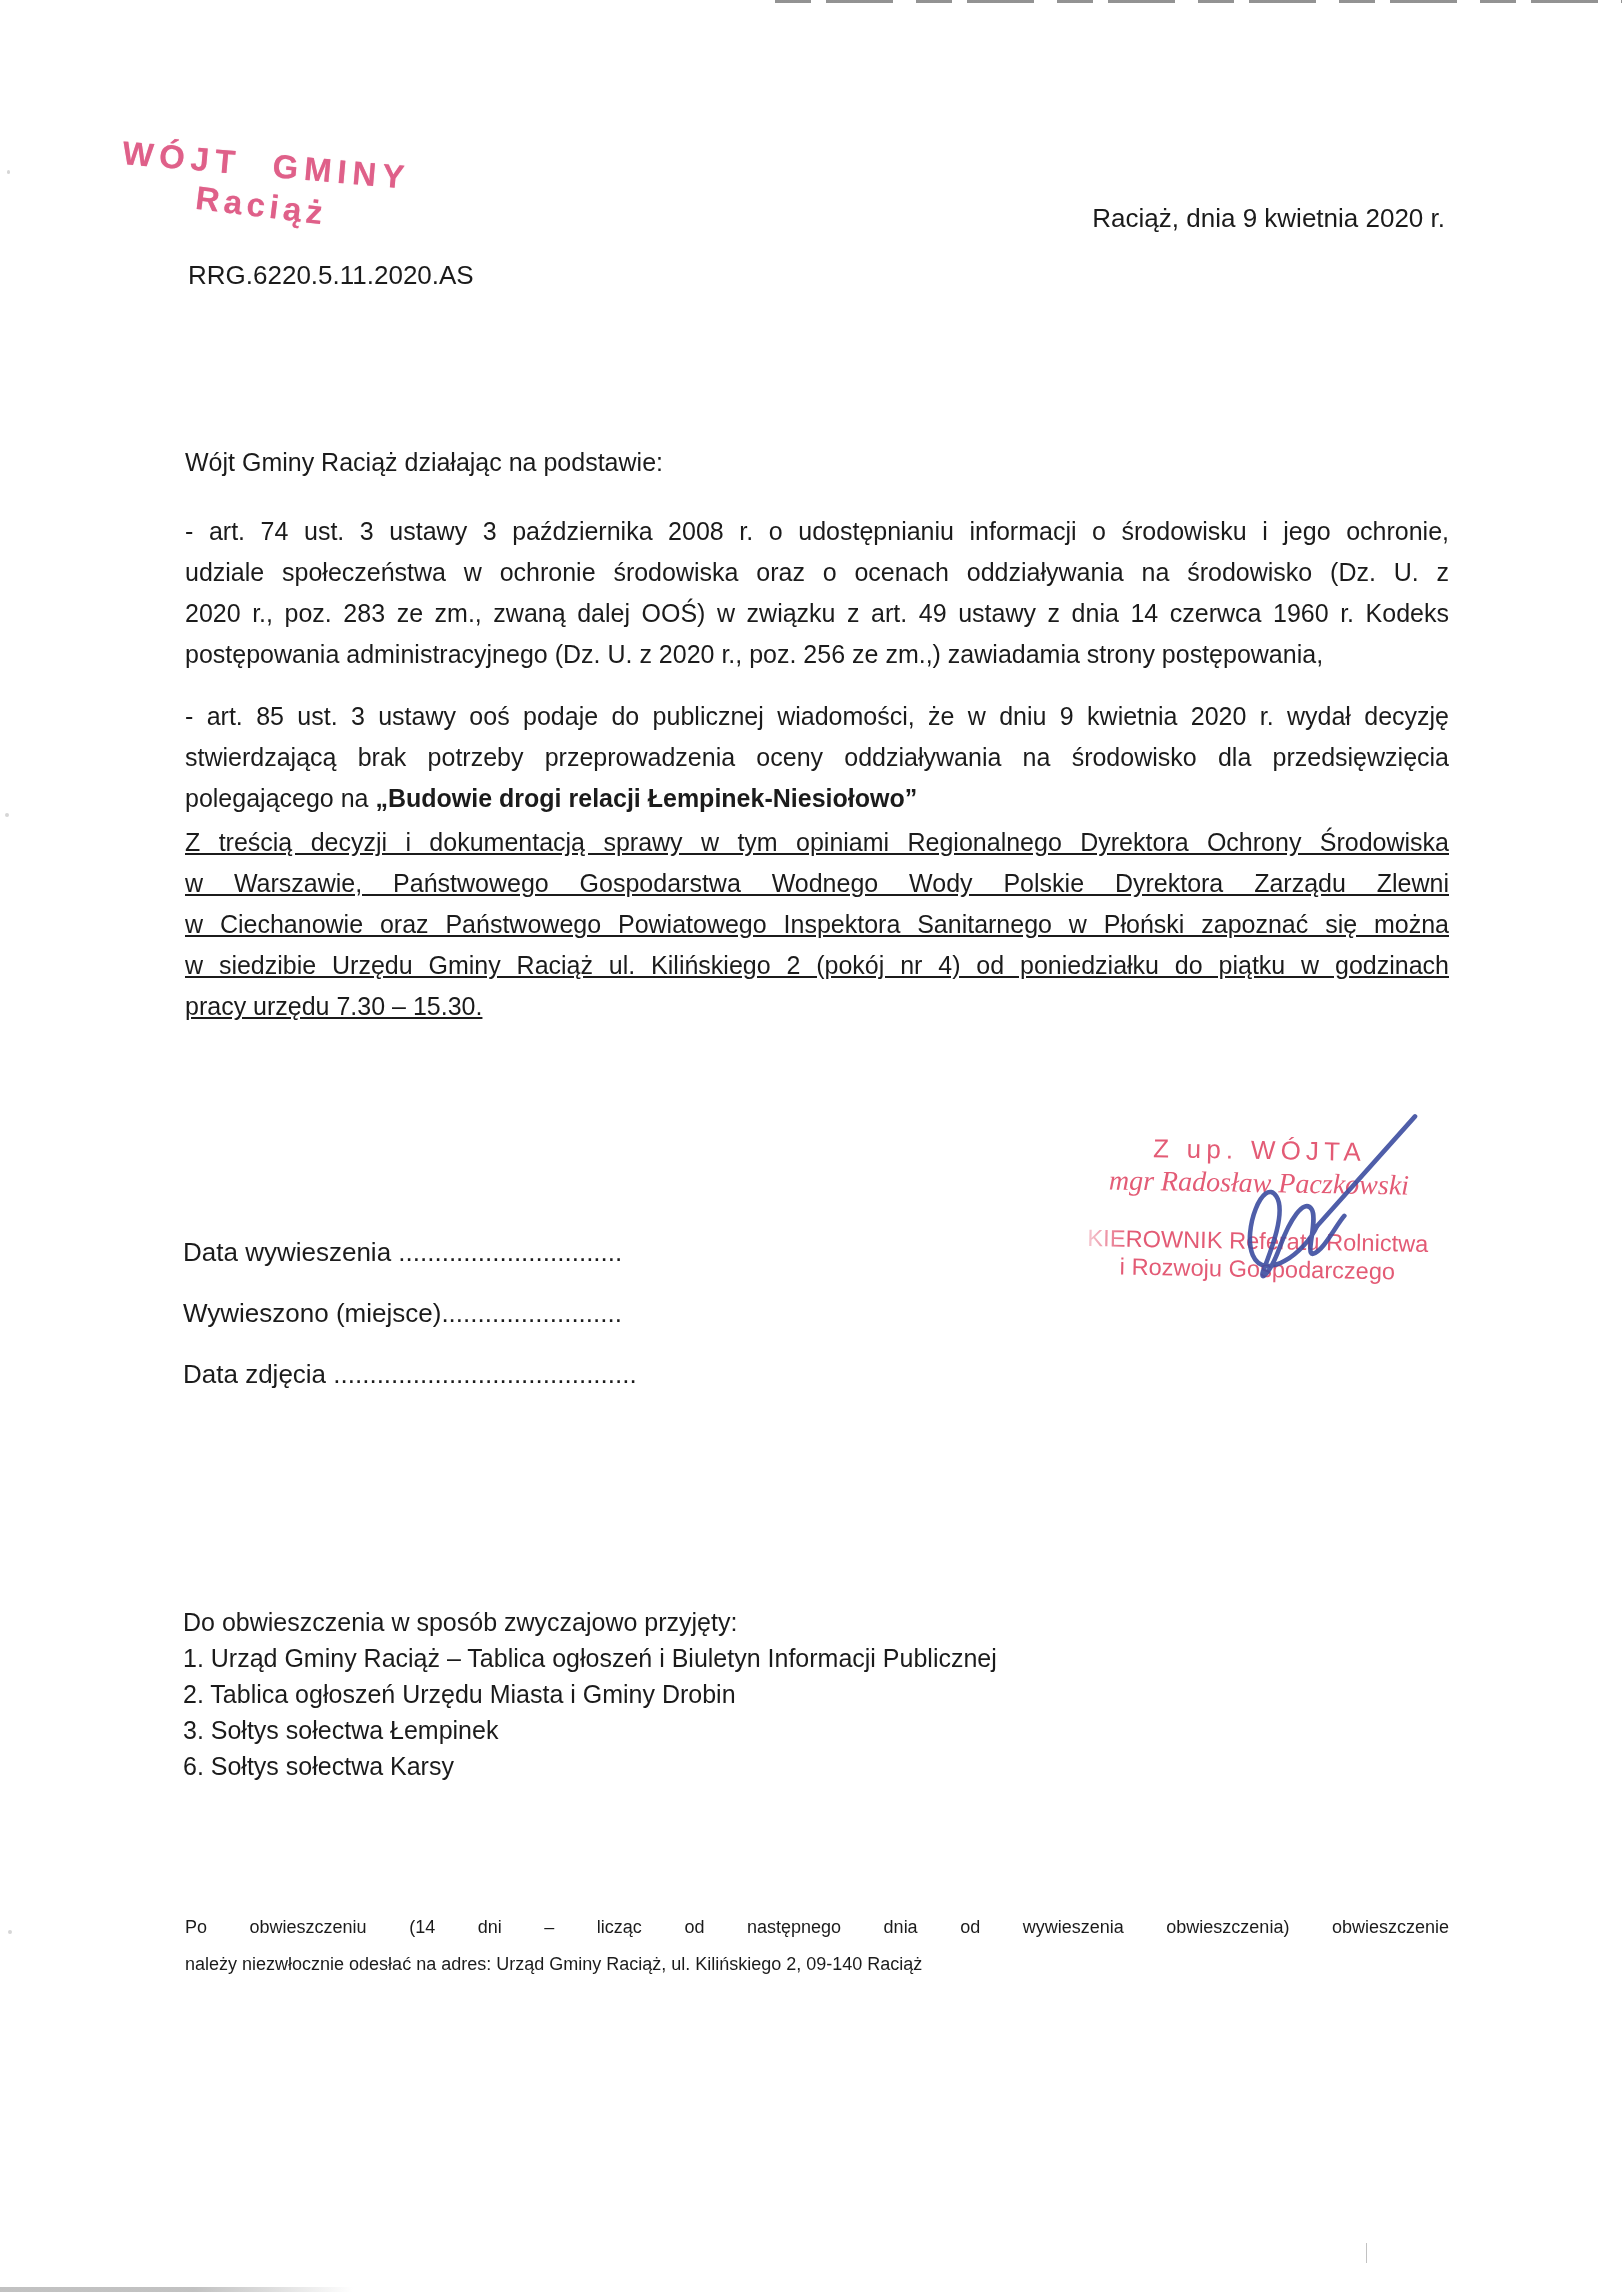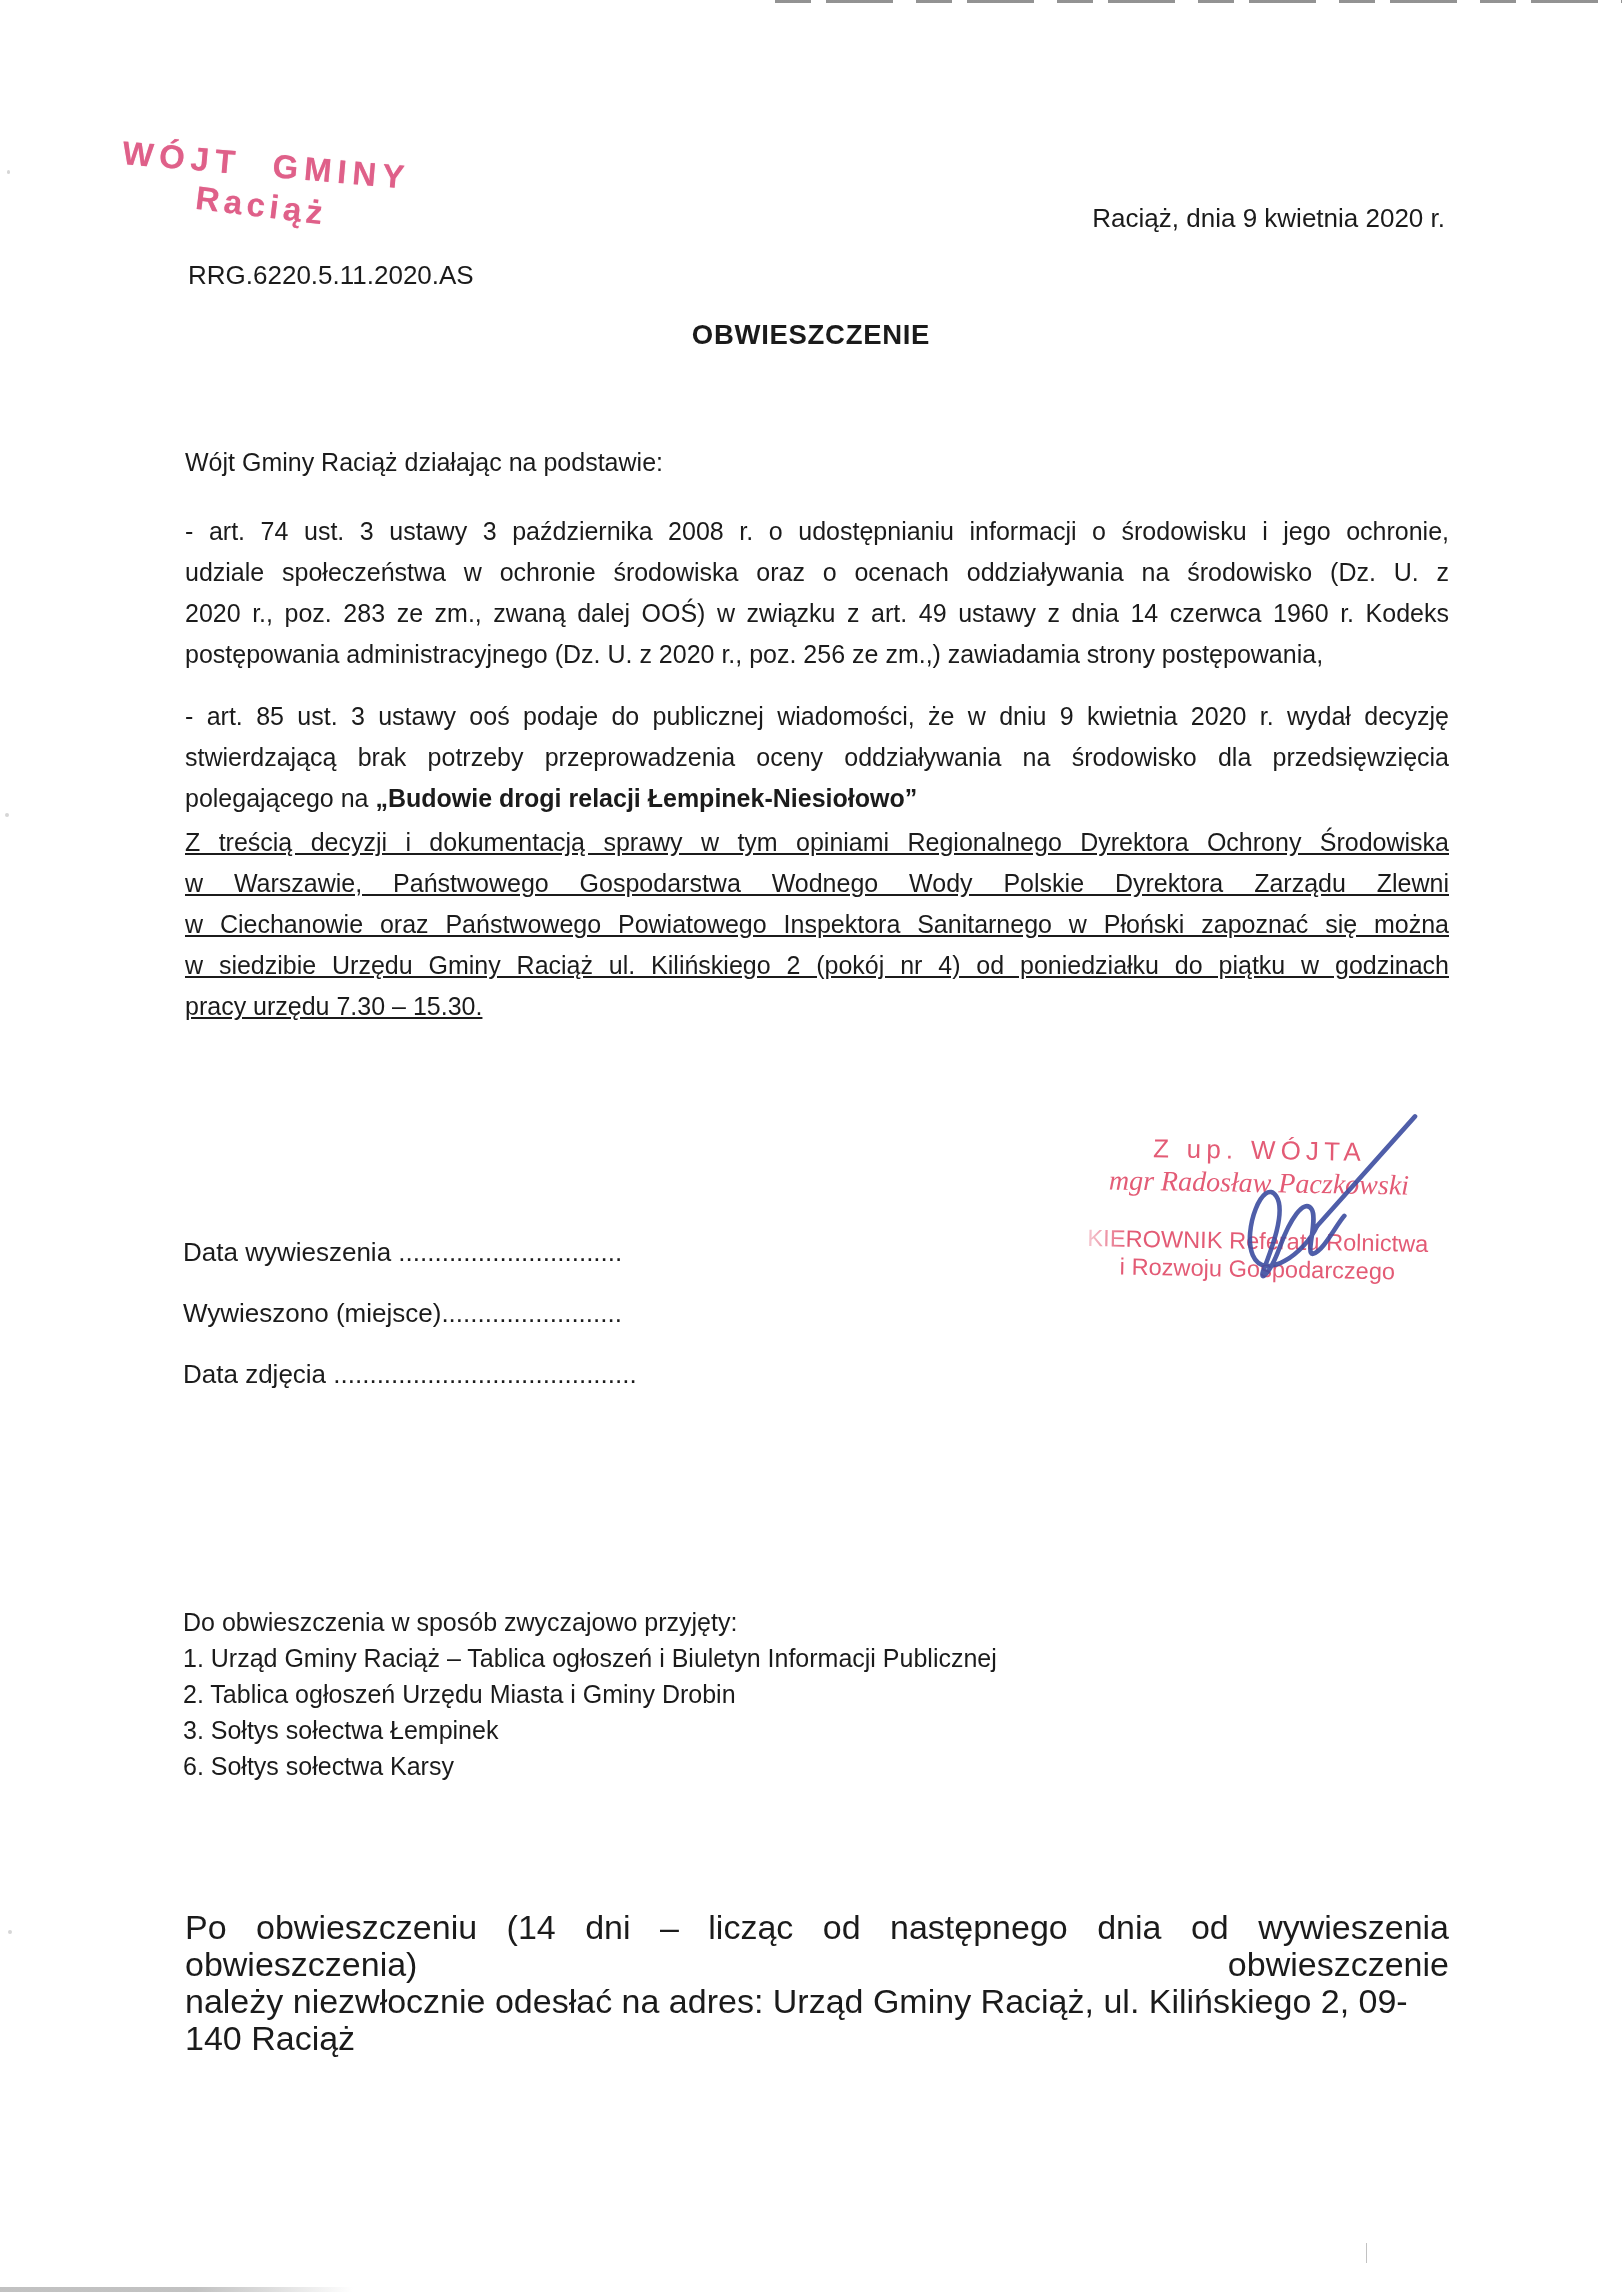--- a/index.html
+++ b/index.html
@@ -74,42 +74,41 @@
           mask-image:linear-gradient(90deg,transparent 0,#000 62px);}
   .sig-l4{font-size:23.6px;line-height:27.5px;
           -webkit-mask-image:linear-gradient(90deg,transparent 0,#000 39px);
           mask-image:linear-gradient(90deg,transparent 0,#000 39px);}
   .sig-ink{position:absolute;left:1148px;top:1098px;width:288px;height:203px;}
   
   .fill-lines{position:absolute;left:183px;top:1222px;font-size:26px;line-height:61px;}
   
   .distribution{position:absolute;left:183px;top:1604px;font-size:25px;line-height:36px;}
   
-  .footer-note{position:absolute;left:185px;top:1909px;width:1264px;font-size:34px;line-height:37px;}
+  .footer-note{position:absolute;left:185px;top:1909px;width:1264px;font-size:18px;line-height:37px;}
 </style>
 </head>
 <body>
 
 <div class="page">
 
   <div class="artifact-top"></div>
   <div class="artifact-bottom"></div>
   <div class="artifact-tick"></div>
   <div class="speck" style="left:6.5px;top:170px;"></div>
   <div class="speck" style="left:5.2px;top:813px;"></div>
   <div class="speck" style="left:7.9px;top:1930px;"></div>
 
   <div class="stamp-top">
     <div class="st-l1">WÓJT GMINY</div>
     <div class="st-l2">Raciąż</div>
   </div>
 
   <div class="place-date">Raciąż, dnia 9 kwietnia 2020 r.</div>
   <div class="ref-number">RRG.6220.5.11.2020.AS</div>
-  <div class="doc-title">OBWIESZCZENIE</div>
 
   <div class="bodyblock intro">Wójt Gminy Raciąż działając na podstawie:</div>
 
   <div class="bodyblock para1">
       <div class="jl">- art. 74 ust. 3 ustawy 3 października 2008 r. o udostępnianiu informacji o środowisku i jego ochronie,</div>
       <div class="jl">udziale społeczeństwa w ochronie środowiska oraz o ocenach oddziaływania na środowisko (Dz. U. z</div>
       <div class="jl">2020 r., poz. 283 ze zm., zwaną dalej OOŚ) w związku z art. 49 ustawy z dnia 14 czerwca 1960 r. Kodeks</div>
       <div>postępowania administracyjnego (Dz. U. z 2020 r., poz. 256 ze zm.,) zawiadamia strony postępowania,</div>
     </div>
 

